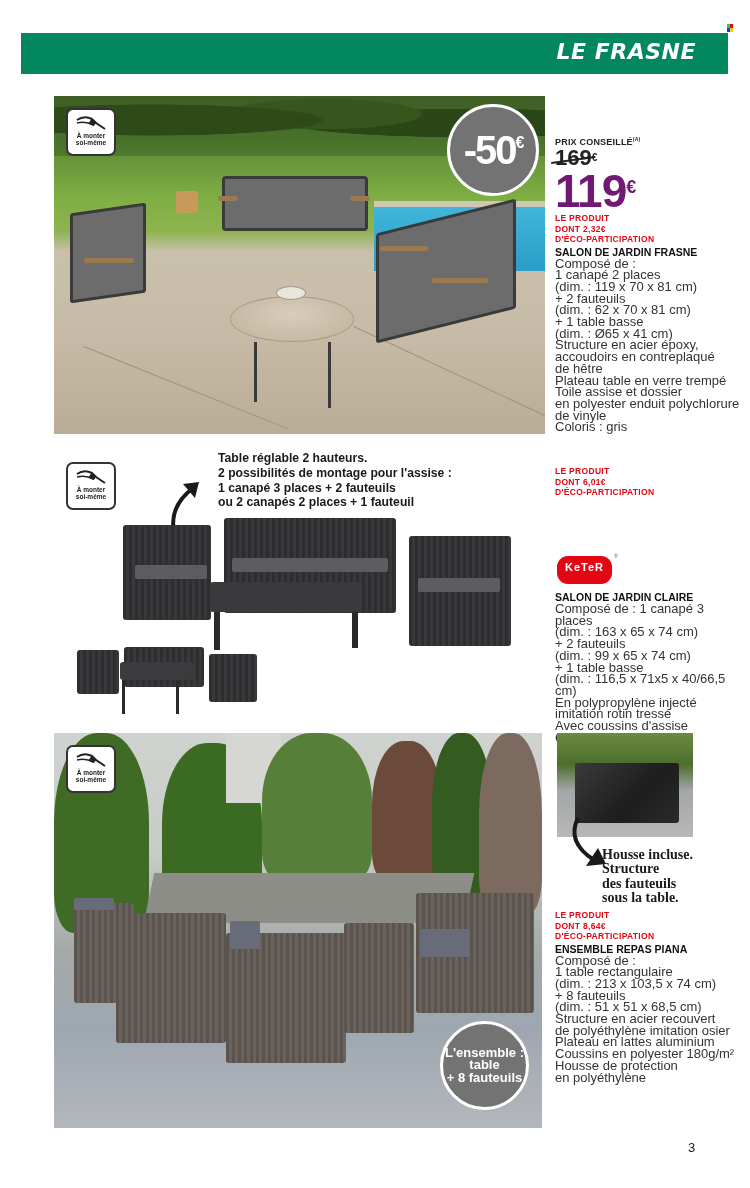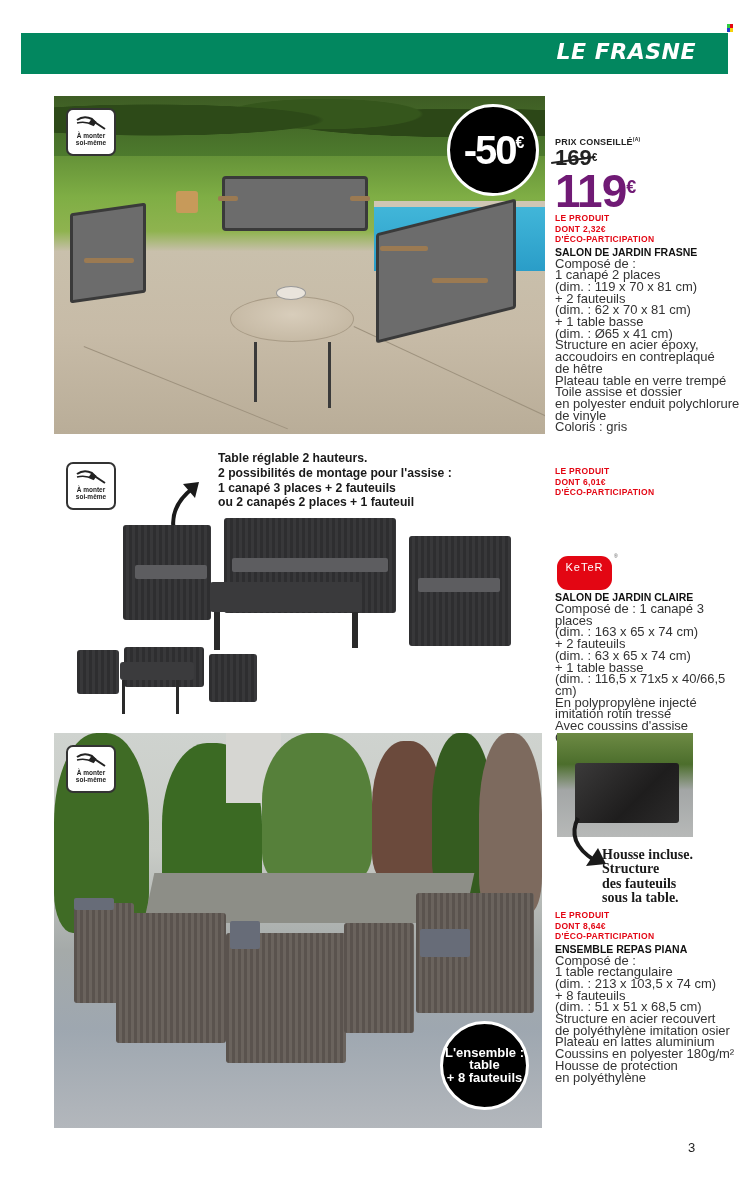--- a/index.html
+++ b/index.html
@@ -28,21 +28,21 @@
   .furn { position:absolute; background:#6c6c6c; border:3px solid #3a3a3a; }
   .chair-back { border-radius: 3px; }
   .wood { position:absolute; background:#9b7a52; height:5px; border-radius:2px; }
 
   .table-round { position:absolute; border-radius:50%; background: radial-gradient(ellipse at 50% 40%, #d8cdbb, #bfb29c); border:1px solid #a89b86; }
 
   .badge-assemble { position:absolute; width:50px; height:48px; background:#fff; border:2px solid #333; border-radius:7px; text-align:center; }
   .badge-assemble .tool { display:block; margin: 4px auto 0; width:34px; height:18px; }
   .badge-assemble .lbl { display:block; font-size:6.5px; line-height:7px; font-weight:bold; color:#222; }
 
-  .red-disc { position:absolute; border-radius:50%; background:#000000; border:3px solid #fff; color:#fff; text-align:center; display:flex; flex-direction:column; justify-content:center; align-items:center; }
+  .red-disc { position:absolute; border-radius:50%; background:#737373; border:3px solid #fff; color:#fff; text-align:center; display:flex; flex-direction:column; justify-content:center; align-items:center; }
   .disc-50 { left:447px; top:104px; width:92px; height:92px; font-weight:bold; font-size:40px; letter-spacing:-2px; }
   .disc-50 sup { font-size:16px; vertical-align: top; position:relative; top:6px; }
 
   
   .col { position:absolute; left:555px; width:190px; }
   .ref-label { font-size:9px; font-weight:bold; color:#222; letter-spacing:0.2px; }
   .ref-label sup { font-size:5px; }
   .old-price { font-size:22px; font-weight:bold; color:#222; position:relative; display:inline-block; line-height:22px; }
   .old-price sup { font-size:10px; vertical-align: top; }
   .old-price::after { content:""; position:absolute; left:-4px; right:2px; top:12px; height:2px; background:#222; transform: rotate(-8deg); }
@@ -51,21 +51,21 @@
   .eco { font-size:8.5px; font-weight:bold; color:#e30613; line-height:10.5px; letter-spacing:0.3px; }
   .prod-name { font-size:10.5px; font-weight:bold; color:#111; line-height:12px; margin-top:1px; }
   .desc { font-size:13px; color:#333; line-height:11.7px; }
 
   
   .rattan { position:absolute; background: repeating-linear-gradient(90deg,#2e2e30 0 3px,#38383a 3px 6px); border-radius:3px; }
   .cushion { position:absolute; background:#5d5d60; border-radius:2px; }
   .annot { position:absolute; left:218px; top:451px; font-size:12.2px; font-weight:bold; color:#1a1a1a; line-height:14.8px; }
   .arrow1 { position:absolute; left:165px; top:478px; width:40px; height:60px; }
 
-  .keter { position:absolute; left:557px; top:556px; width:55px; height:34px; background:#e30613; border-radius:11px; color:#fff; font-weight:normal; font-size:11px; text-align:center; line-height:22px; letter-spacing:1px; }
+  .keter { position:absolute; left:557px; top:556px; width:55px; height:28px; background:#e30613; border-radius:11px; color:#fff; font-weight:bold; font-size:11px; text-align:center; line-height:22px; letter-spacing:1px; }
   .keter-reg { position:absolute; left:614px; top:553px; font-size:5px; color:#555; }
 
   
   .p3 { left:54px; top:733px; width:488px; height:395px;
         background: linear-gradient(180deg, #cfd3cf 0%, #c8cbc6 30%, #a5aaa9 55%, #9ea7b0 75%, #b3b7bc 100%); }
   .bush { position:absolute; border-radius:45% 45% 20% 20%; }
   .p3-cover { position:absolute; left:557px; top:733px; width:136px; height:104px; background: linear-gradient(180deg,#6d8a44 0%,#4c6e2c 30%,#a3a6a6 55%,#b7b9b8 100%); overflow:hidden; }
   .p3-cover .box { position:absolute; left:18px; top:30px; width:104px; height:60px; background: linear-gradient(135deg,#3b3a3a,#1e1d1d 60%,#2c2b2b); border-radius:3px; }
   .cover-note { position:absolute; left:602px; top:848px; font-size:14px; font-weight:bold; color:#1a1a1a; line-height:14.3px;font-family:Liberation Serif, serif; }
   .arrow2 { position:absolute; left:562px; top:816px; width:48px; height:56px; }
@@ -207,21 +207,21 @@
 
 <div class="keter">KeTeR</div>
 <span class="keter-reg">®</span>
 
 <div class="col" style="top:590px">
   <div class="prod-name">SALON DE JARDIN CLAIRE</div>
   <div class="desc">
     <div>Composé de : 1 canapé 3 places</div>
     <div>(dim. : 163 x 65 x 74 cm)</div>
     <div>+ 2 fauteuils</div>
-    <div>(dim. : 63 x 65 x 74 cm)</div>
+    <div>(dim. : 99 x 65 x 74 cm)</div>
     <div>+ 1 table basse</div>
     <div>(dim. : 116,5 x 71x5 x 40/66,5 cm)</div>
     <div>En polypropylène injecté</div>
     <div>imitation rotin tressé</div>
     <div>Avec coussins d'assise</div>
     <div>Coloris : gris graphite</div>
   </div>
 </div>
 
 <div class="photo p3">

